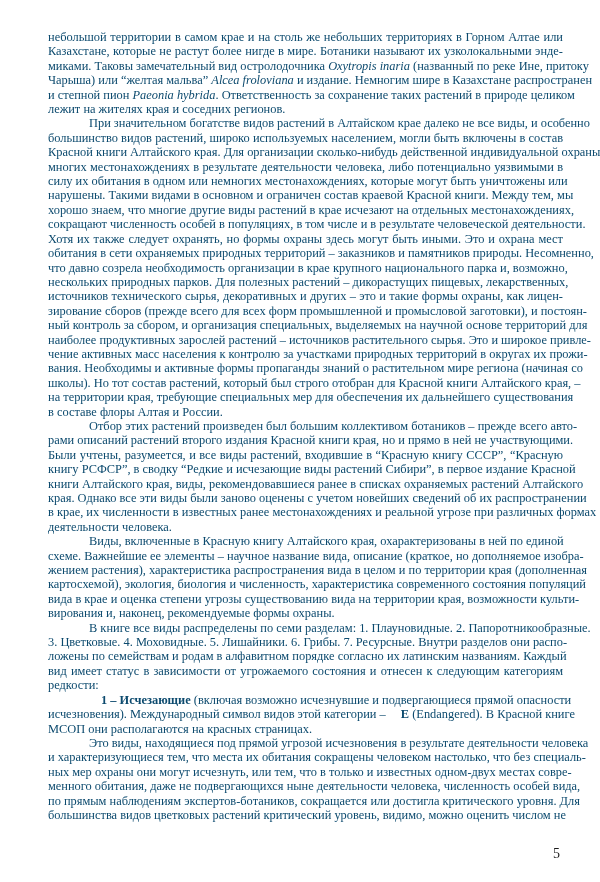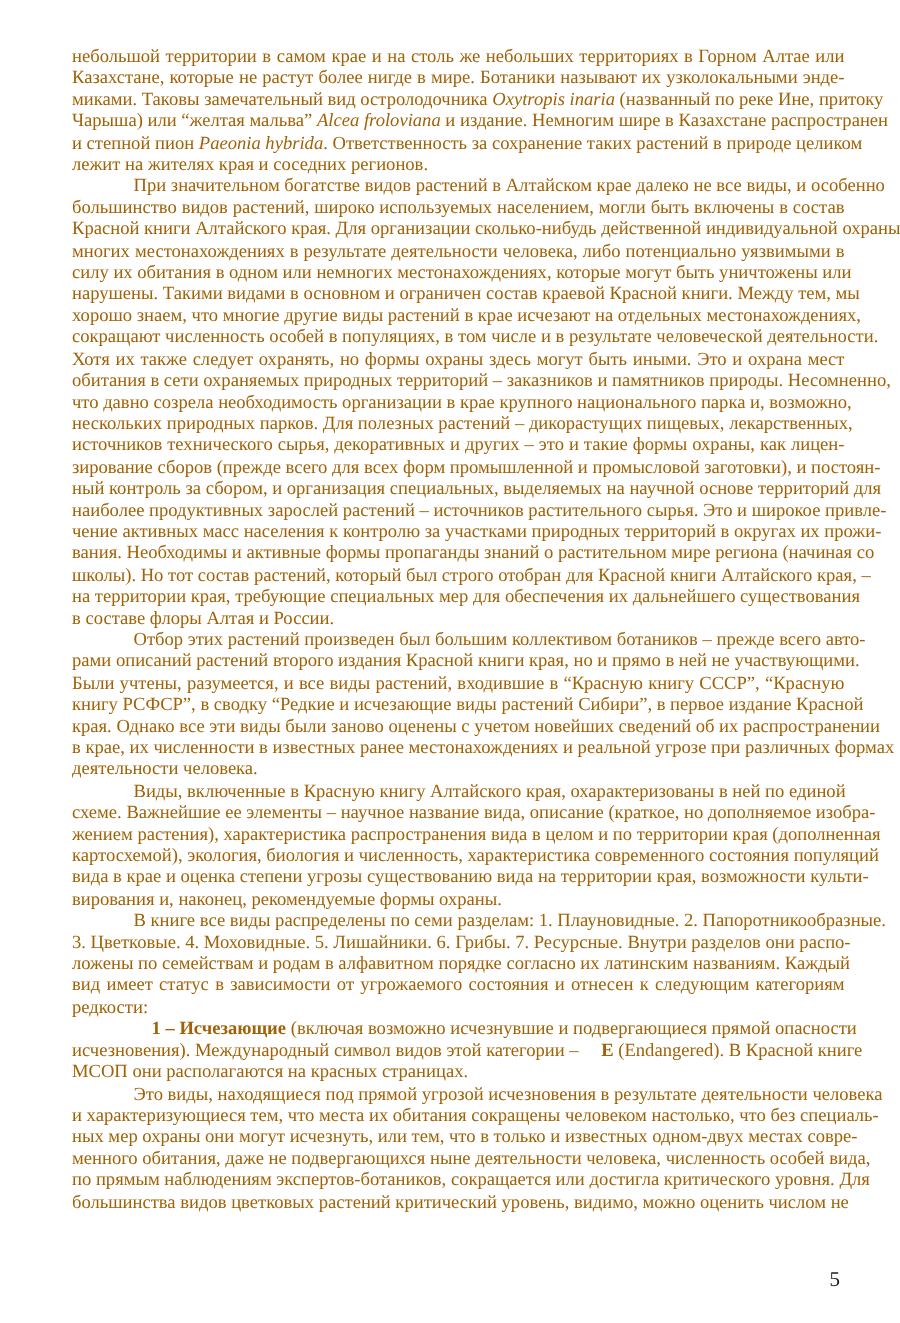--- a/index.html
+++ b/index.html
@@ -1,20 +1,20 @@
 <!DOCTYPE html>
 <html><head>
 <meta charset="utf-8">
 <style>
   html, body { margin: 0; padding: 0; background: #ffffff; }
   body { width: 600px; height: 882px; position: relative; overflow: hidden; }
   .page {
     position: absolute; left: 48px; top: 30px; width: 515px;
     font-family: "Liberation Serif", "DejaVu Serif", serif;
-    font-size: 12.4px; line-height: 14.42px; color: #a16207;
+    font-size: 12.4px; line-height: 14.42px; color: #0c4a6e;
   }
   .line {
     display: block; white-space: nowrap; text-align: justify;
     text-align-last: justify; height: 14.42px; overflow: visible;
   }
   .line.last { text-align-last: left; }
   .line.indent { padding-left: 41px; }
   .line i { font-style: italic; }
   .line b { font-weight: bold; margin-left: 12px; }
   .page-number {
@@ -56,20 +56,21 @@
       <span class="line"><span>вания. Необходимы и активные формы пропаганды знаний о растительном мире региона (начиная со</span></span>
       <span class="line"><span>школы). Но тот состав растений, который был строго отобран для Красной книги Алтайского края, –</span></span>
       <span class="line"><span>на территории края, требующие специальных мер для обеспечения их дальнейшего существования</span></span>
       <span class="line last"><span>в составе флоры Алтая и России.</span></span>
     </div>
     <div>
       <span class="line indent"><span>Отбор этих растений произведен был большим коллективом ботаников – прежде всего авто-</span></span>
       <span class="line"><span>рами описаний растений второго издания Красной книги края, но и прямо в ней не участвующими.</span></span>
       <span class="line"><span>Были учтены, разумеется, и все виды растений, входившие в “Красную книгу СССР”, “Красную</span></span>
       <span class="line"><span>книгу РСФСР”, в сводку “Редкие и исчезающие виды растений Сибири”, в первое издание Красной</span></span>
+      <span class="line"><span>книги Алтайского края, виды, рекомендовавшиеся ранее в списках охраняемых растений Алтайского</span></span>
       <span class="line"><span>края. Однако все эти виды были заново оценены с учетом новейших сведений об их распространении</span></span>
       <span class="line"><span>в крае, их численности в известных ранее местонахождениях и реальной угрозе при различных формах</span></span>
       <span class="line last"><span>деятельности  человека.</span></span>
     </div>
     <div>
       <span class="line indent"><span>Виды, включенные в Красную книгу Алтайского края, охарактеризованы в ней по единой</span></span>
       <span class="line"><span>схеме. Важнейшие ее элементы – научное название вида, описание (краткое, но дополняемое изобра-</span></span>
       <span class="line"><span>жением растения), характеристика распространения вида в целом и по территории края (дополненная</span></span>
       <span class="line"><span>картосхемой), экология, биология и численность, характеристика современного состояния популяций</span></span>
       <span class="line"><span>вида в крае и оценка степени угрозы существованию вида на территории края, возможности культи-</span></span>

